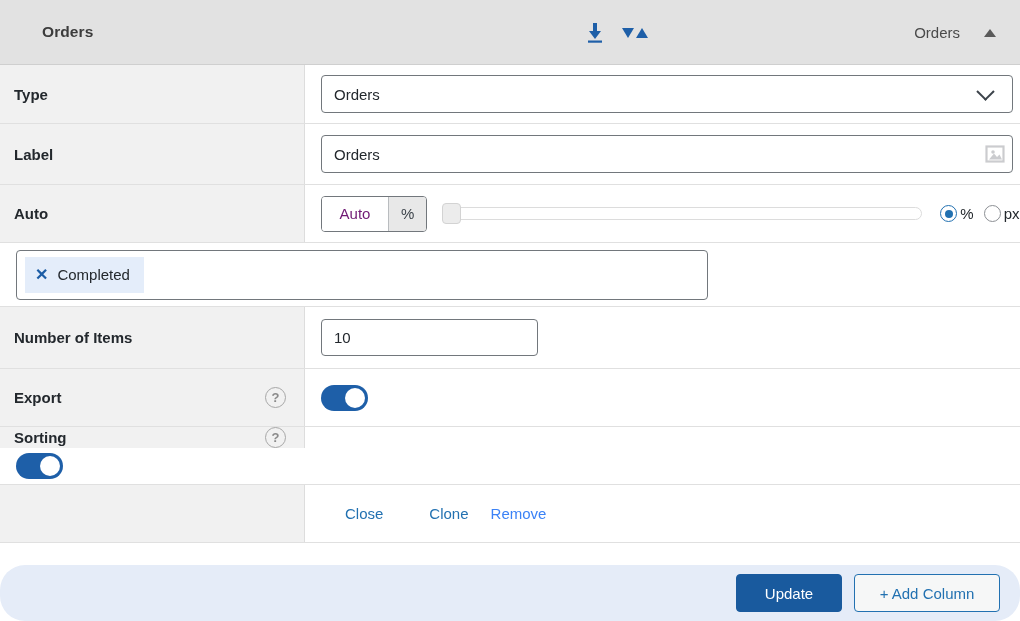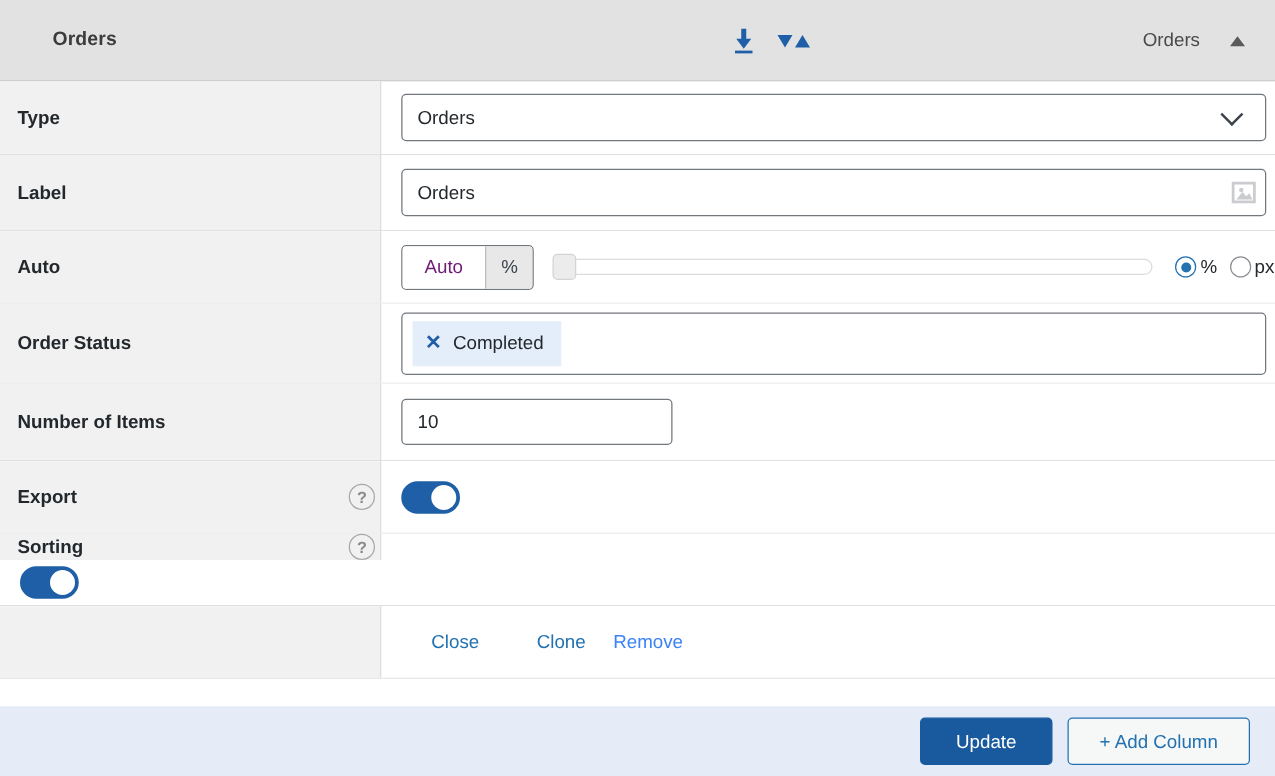--- a/index.html
+++ b/index.html
@@ -94,21 +94,21 @@
     background: #ffffff;
   }
   .row-label {
     width: 305px;
     min-width: 305px;
     box-sizing: border-box;
     background: #f1f1f1;
     border-right: 1px solid #dddddd;
     display: flex;
     align-items: center;
-    padding: 0 4px 0 14px;
+    padding: 0 18px 0 14px;
     font-weight: bold;
     font-size: 15px;
     color: #23282d;
     position: relative;
   }
   .row-label .label-text { flex: 1; }
   .row-field {
     flex: 1;
     box-sizing: border-box;
     display: flex;
@@ -337,20 +337,21 @@
   .panel-footer {
     height: 56px;
     min-height: 56px;
     background: #e5ecf8;
     display: flex;
     align-items: center;
     justify-content: flex-end;
     padding-right: 20px;
     gap: 12px;
     box-sizing: border-box;
+    border-radius: 25px;
   }
   .btn {
     box-sizing: border-box;
     height: 38px;
     border-radius: 4px;
     display: inline-flex;
     align-items: center;
     justify-content: center;
     font-size: 15px;
     cursor: pointer;
@@ -457,23 +458,20 @@
             <label class="radio-item">
               <span class="radio"></span>
               <span>px</span>
             </label>
           </div>
         </div>
       </div>
     </div>
 
     <div class="row r-status">
-      <div class="row-label">
-        <span class="label-text">Order Status</span>
-      </div>
       <div class="row-field">
         <div class="chips-box">
           <span class="chip">
             <span class="chip-x">✕</span>
             <span>Completed</span>
           </span>
         </div>
       </div>
     </div>
 

